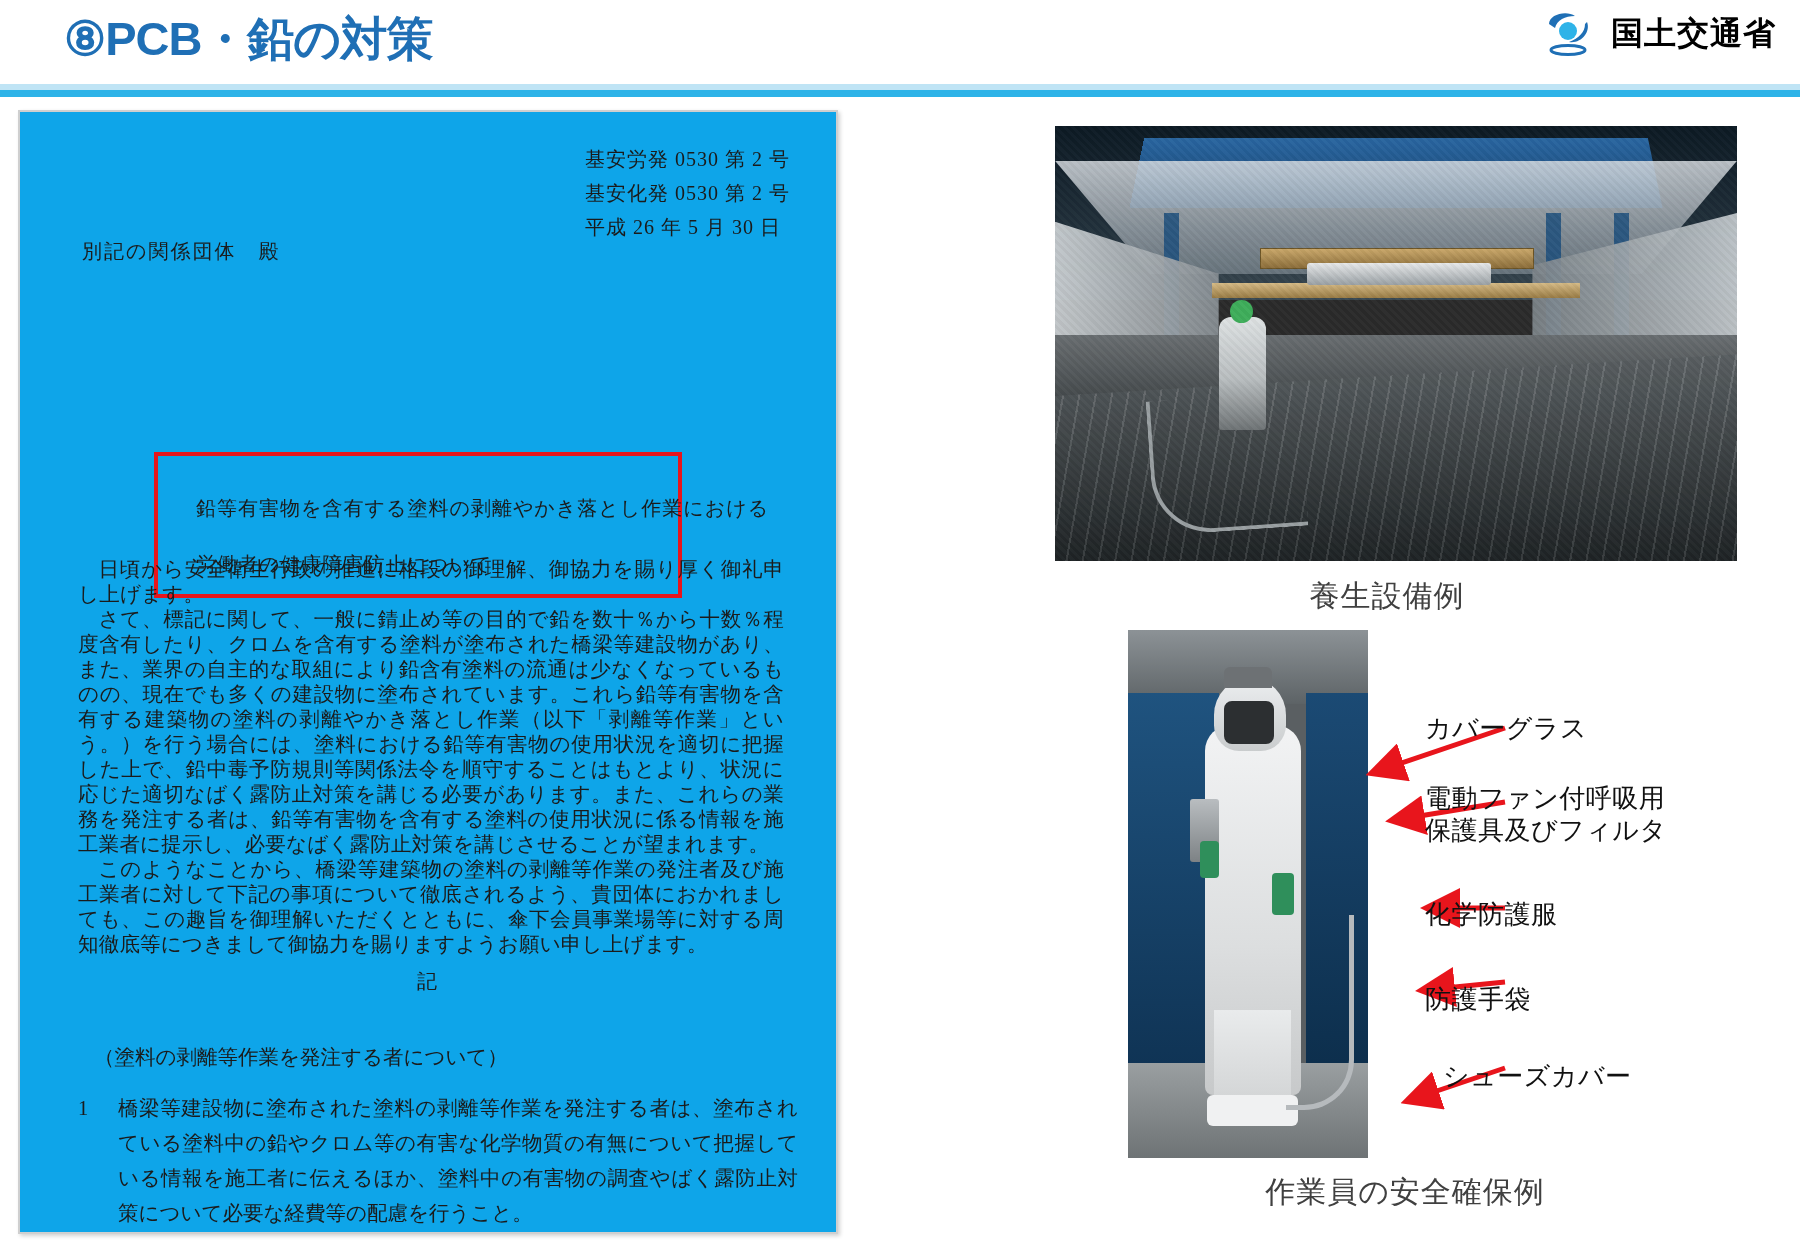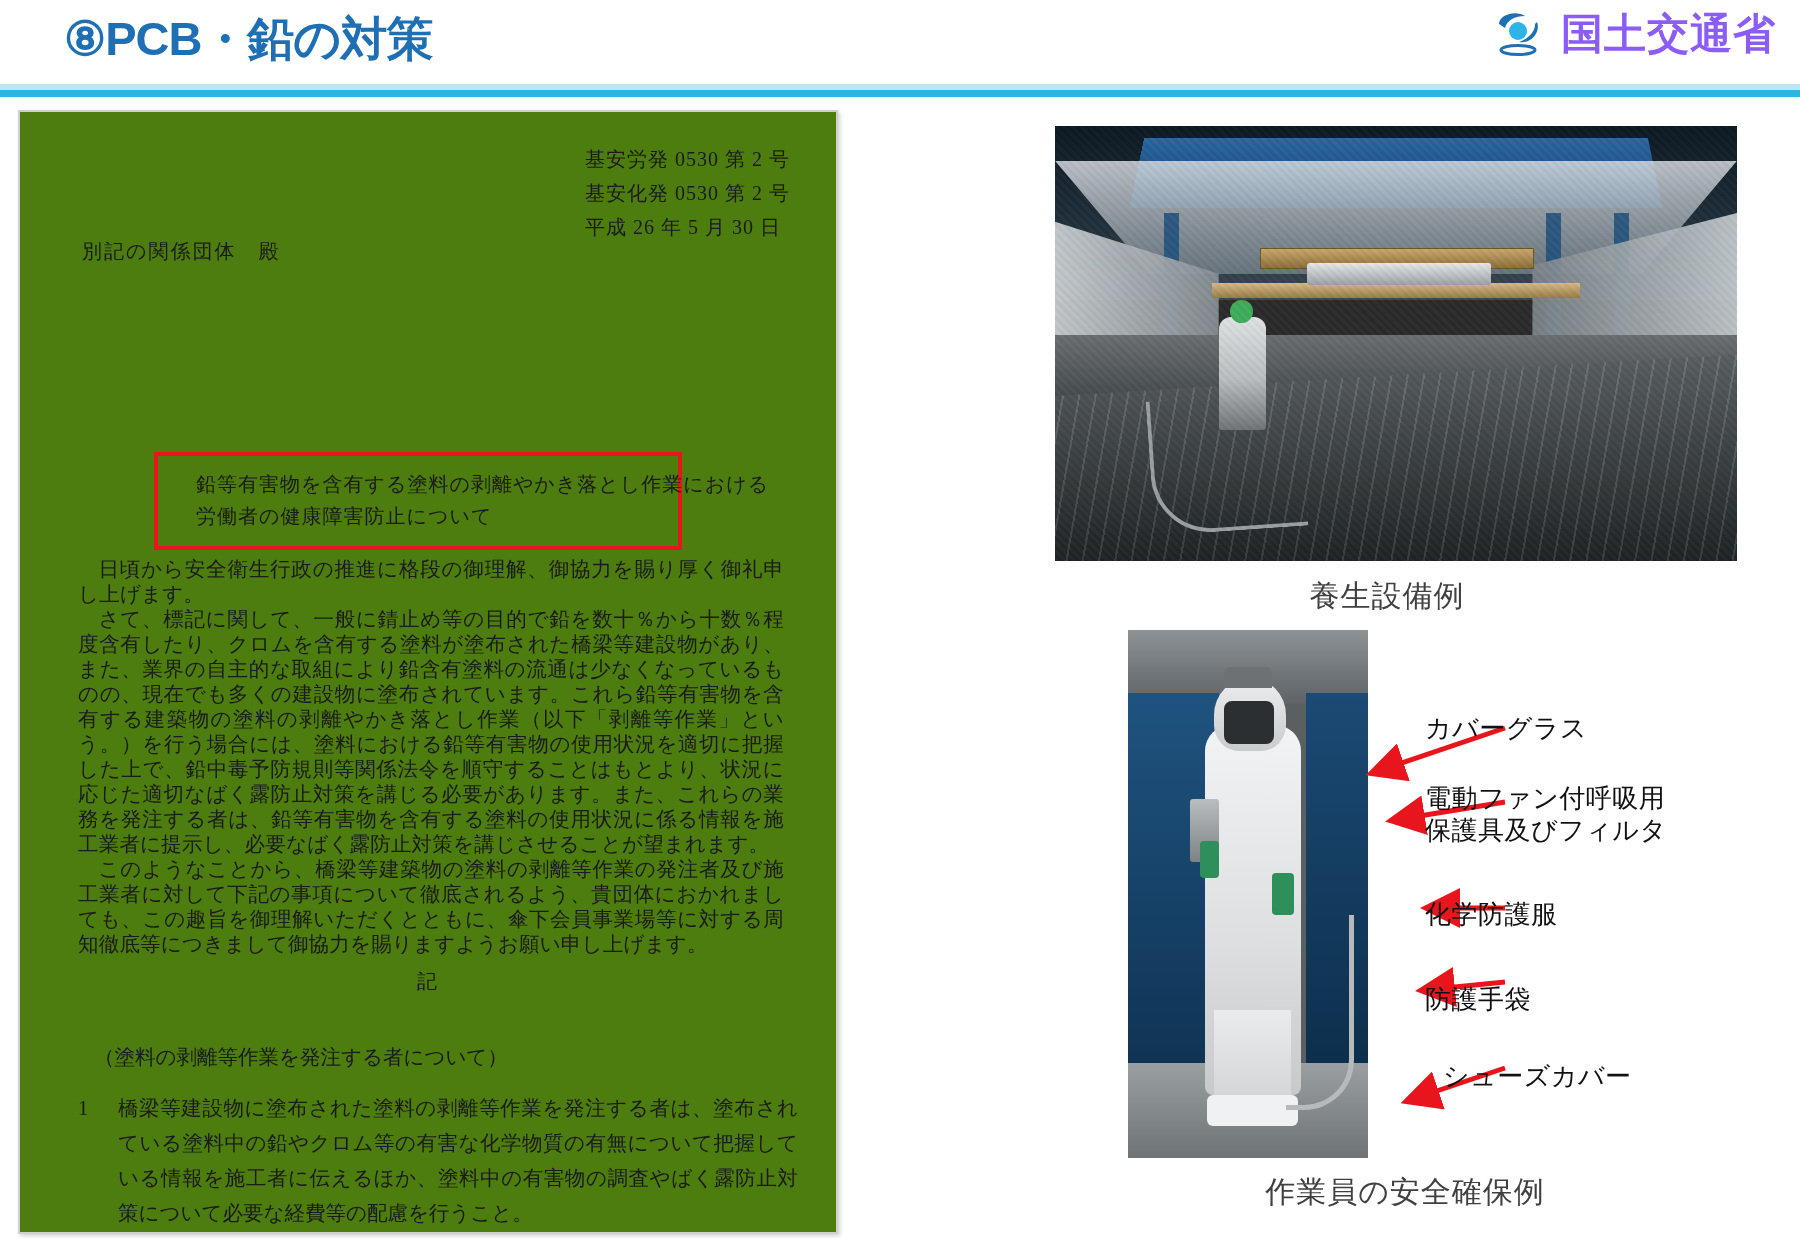--- a/index.html
+++ b/index.html
@@ -50,33 +50,33 @@
     right: 24px; top: 6px;
     display: flex;
     align-items: center;
     gap: 14px;
   }
   #logo-mark {
     position: relative;
     width: 56px; height: 56px;
   }
   #logo-text {
-    font-size: 42px;
+    font-size: 32px;
     font-weight: bold;
-    color: #8b5cf6;
+    color: #000000;
     white-space: nowrap;
     letter-spacing: 1px;
   }
 
   
   #doc-panel {
     position: absolute;
     left: 18px; top: 110px;
     width: 816px; height: 1120px;
-    background: #4d7c0f;
+    background: #0ea5e9;
     border: 2px solid #cfcfcf;
     box-shadow: 2px 2px 4px rgba(0,0,0,0.18);
     overflow: hidden;
     font-family: "Liberation Serif", serif;
     color: #1b1b1b;
   }
   #doc-inner {
     position: absolute;
     left: 0; top: 0;
     width: 816px; height: 1120px;
@@ -118,20 +118,21 @@
     width: 528px;
     border: 4px solid #e8151c;
     padding: 12px 16px 14px 38px;
     box-sizing: border-box;
   }
   #doc-title-box div {
     font-size: 20px;
     line-height: 32px;
     letter-spacing: 1px;
     white-space: nowrap;
+    margin-top: 24px;
   }
   #doc-body {
     position: absolute;
     left: 58px; top: 445px;
     width: 706px;
     font-size: 20.5px;
     line-height: 25px;
     text-align: justify;
     letter-spacing: 0.2px;
   }

